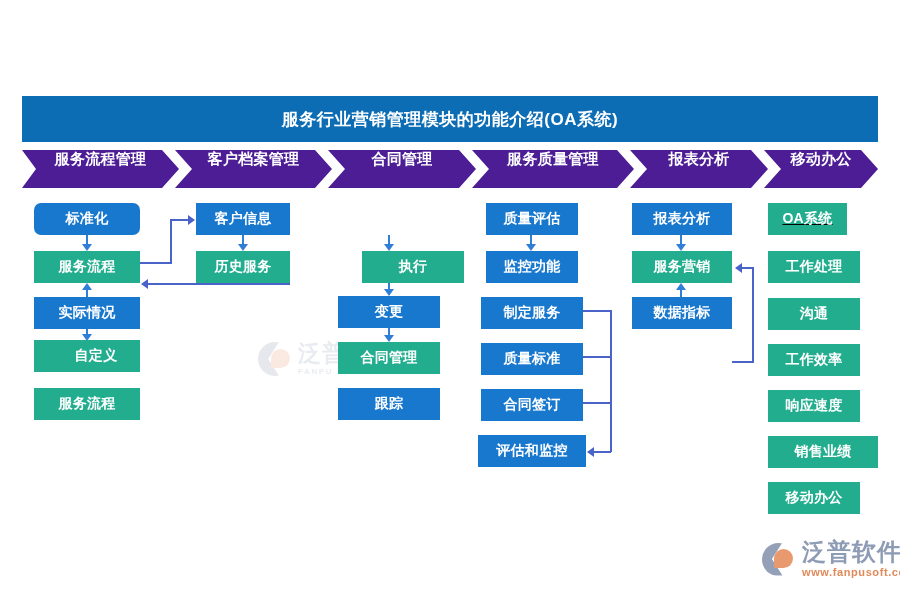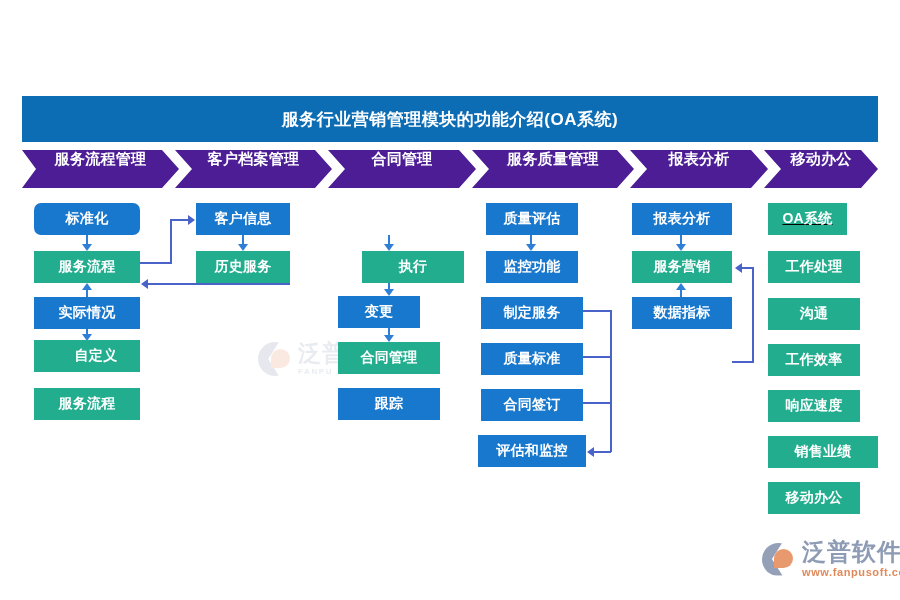--- a/index.html
+++ b/index.html
@@ -301,21 +301,21 @@
   <div class="conn v" style="left:170px;top:219px;height:44px;"></div>
   <div class="conn h" style="left:170px;top:219px;width:19px;"></div>
   <div class="arrow right" style="left:188px;top:215px;"></div>
 
   <div class="conn h" style="left:148px;top:283px;width:142px;"></div>
   <div class="arrow left" style="left:141px;top:279px;"></div>
 
   <div class="box teal" style="left:338px;top:251px;width:102px;height:32px;margin-left:24px;">
     <span>执行</span>
   </div>
-  <div class="box blue" style="left:338px;top:296px;width:82px;height:32px;">
+  <div class="box blue" style="left:338px;top:296px;width:102px;height:32px;">
     <span>变更</span>
   </div>
   <div class="box teal" style="left:338px;top:342px;width:102px;height:32px;">
     <span>合同管理</span>
   </div>
   <div class="box blue" style="left:338px;top:388px;width:102px;height:32px;">
     <span>跟踪</span>
   </div>
   <div class="conn thick v" style="left:388px;top:235px;height:10px;"></div>
   <div class="arrow down" style="left:384px;top:244px;"></div>

